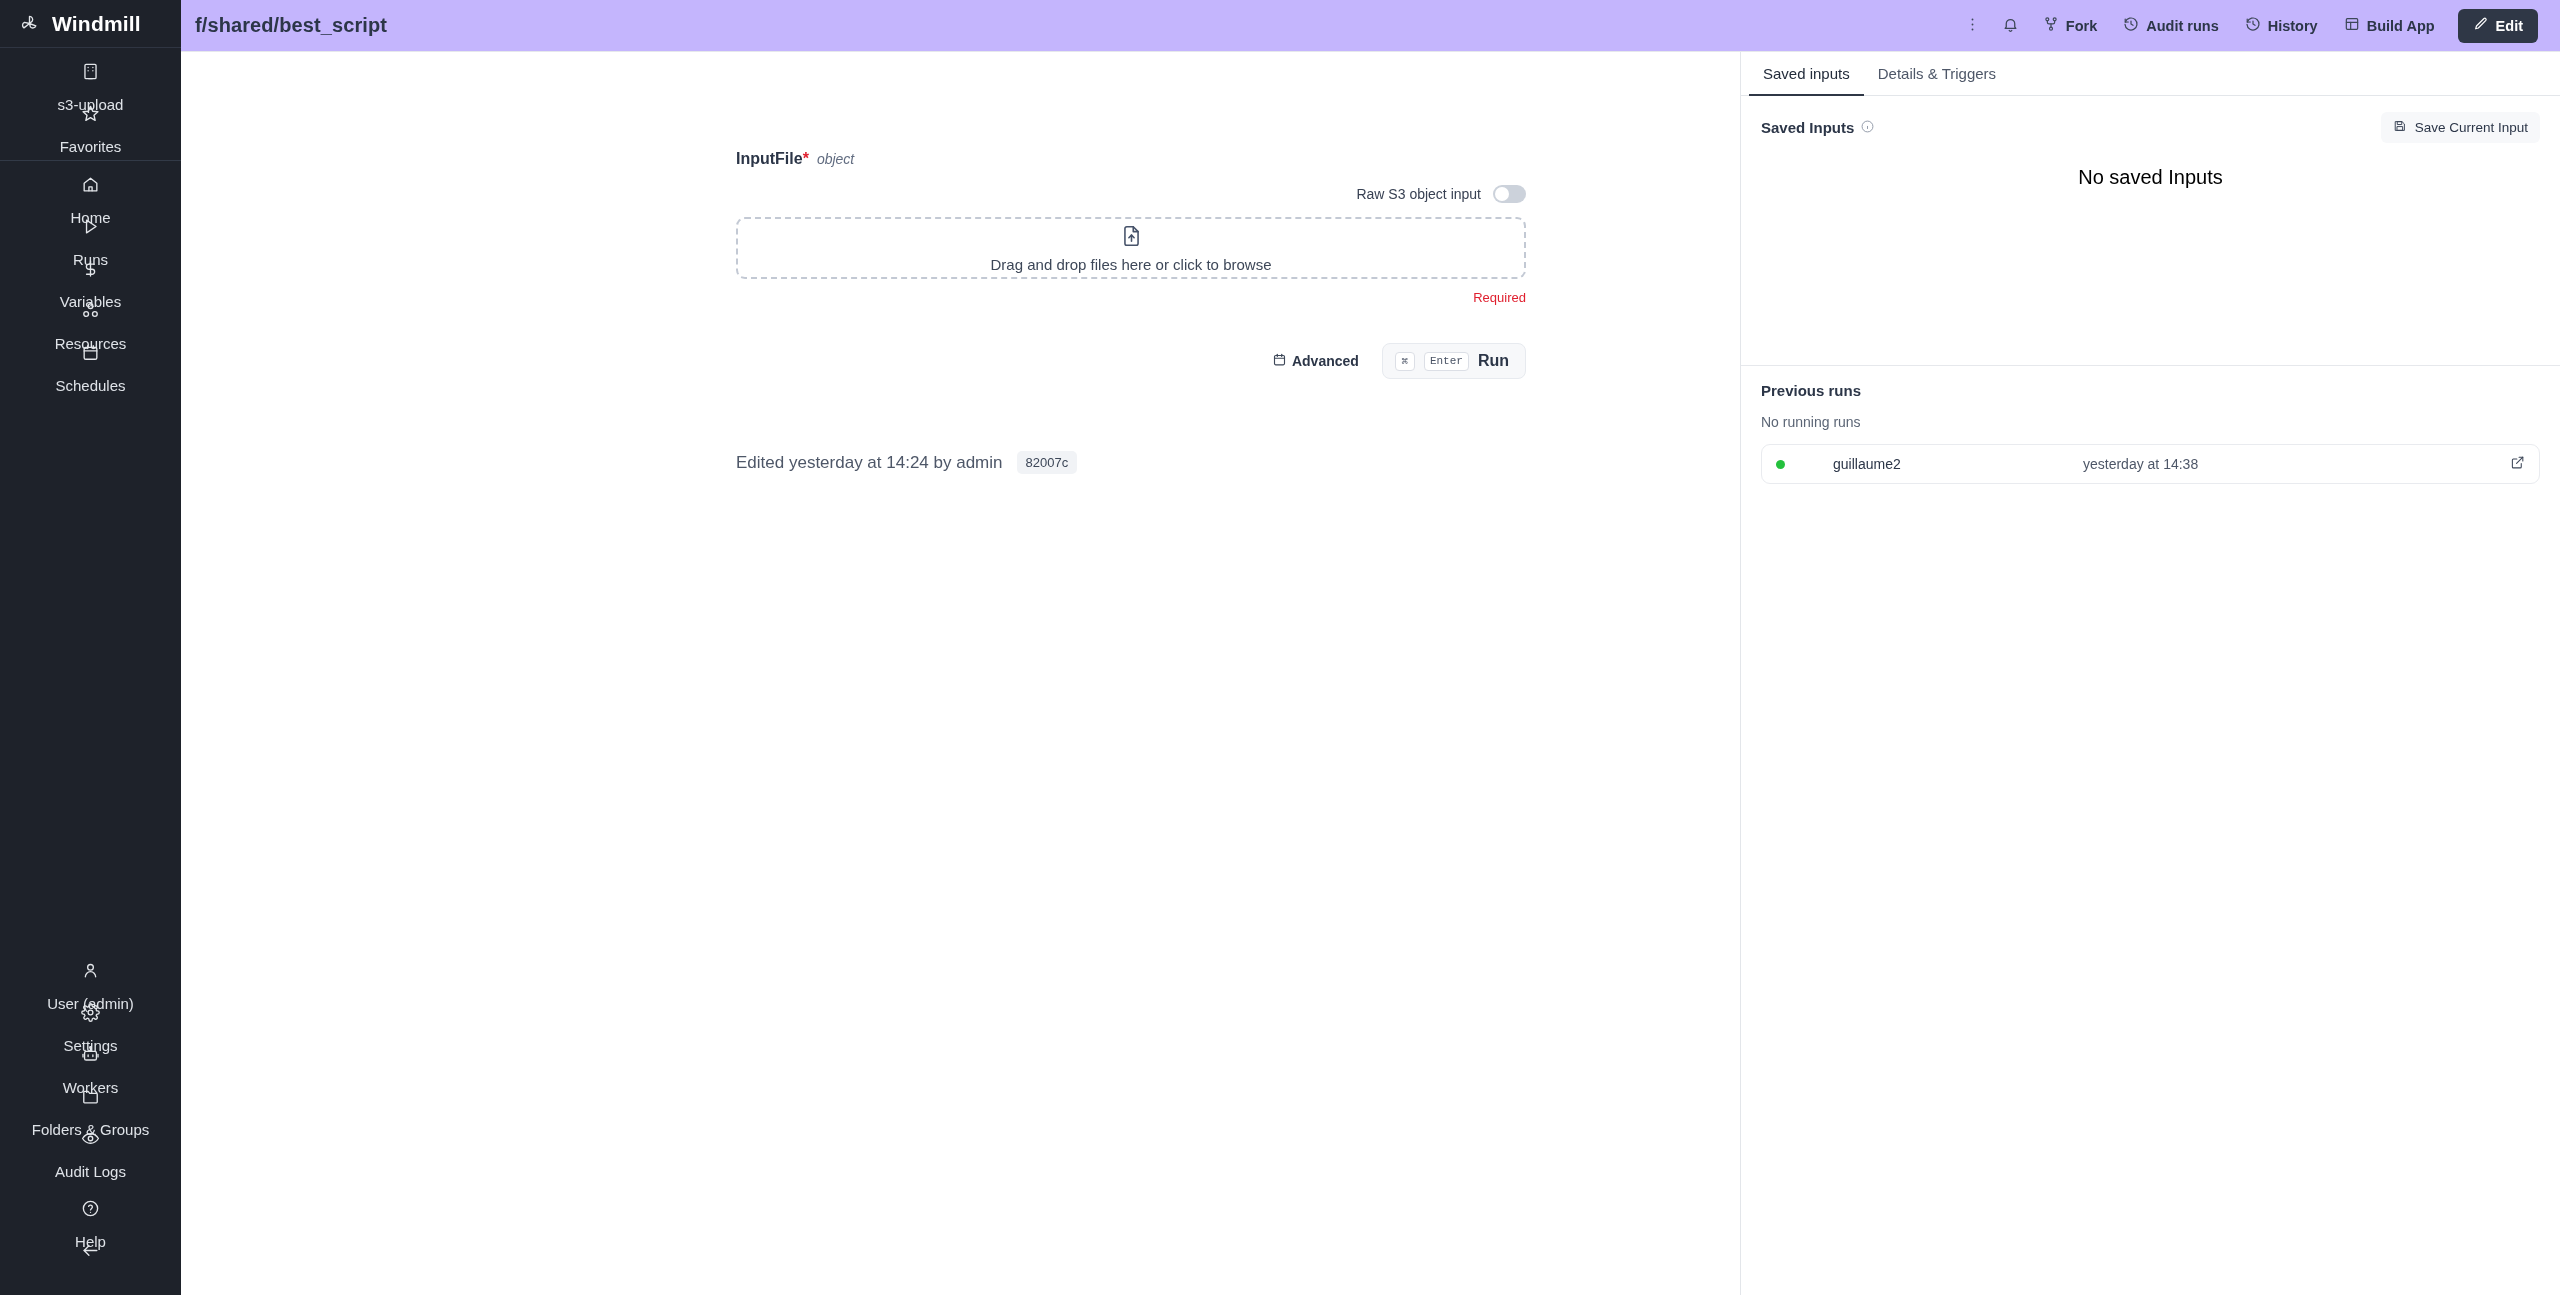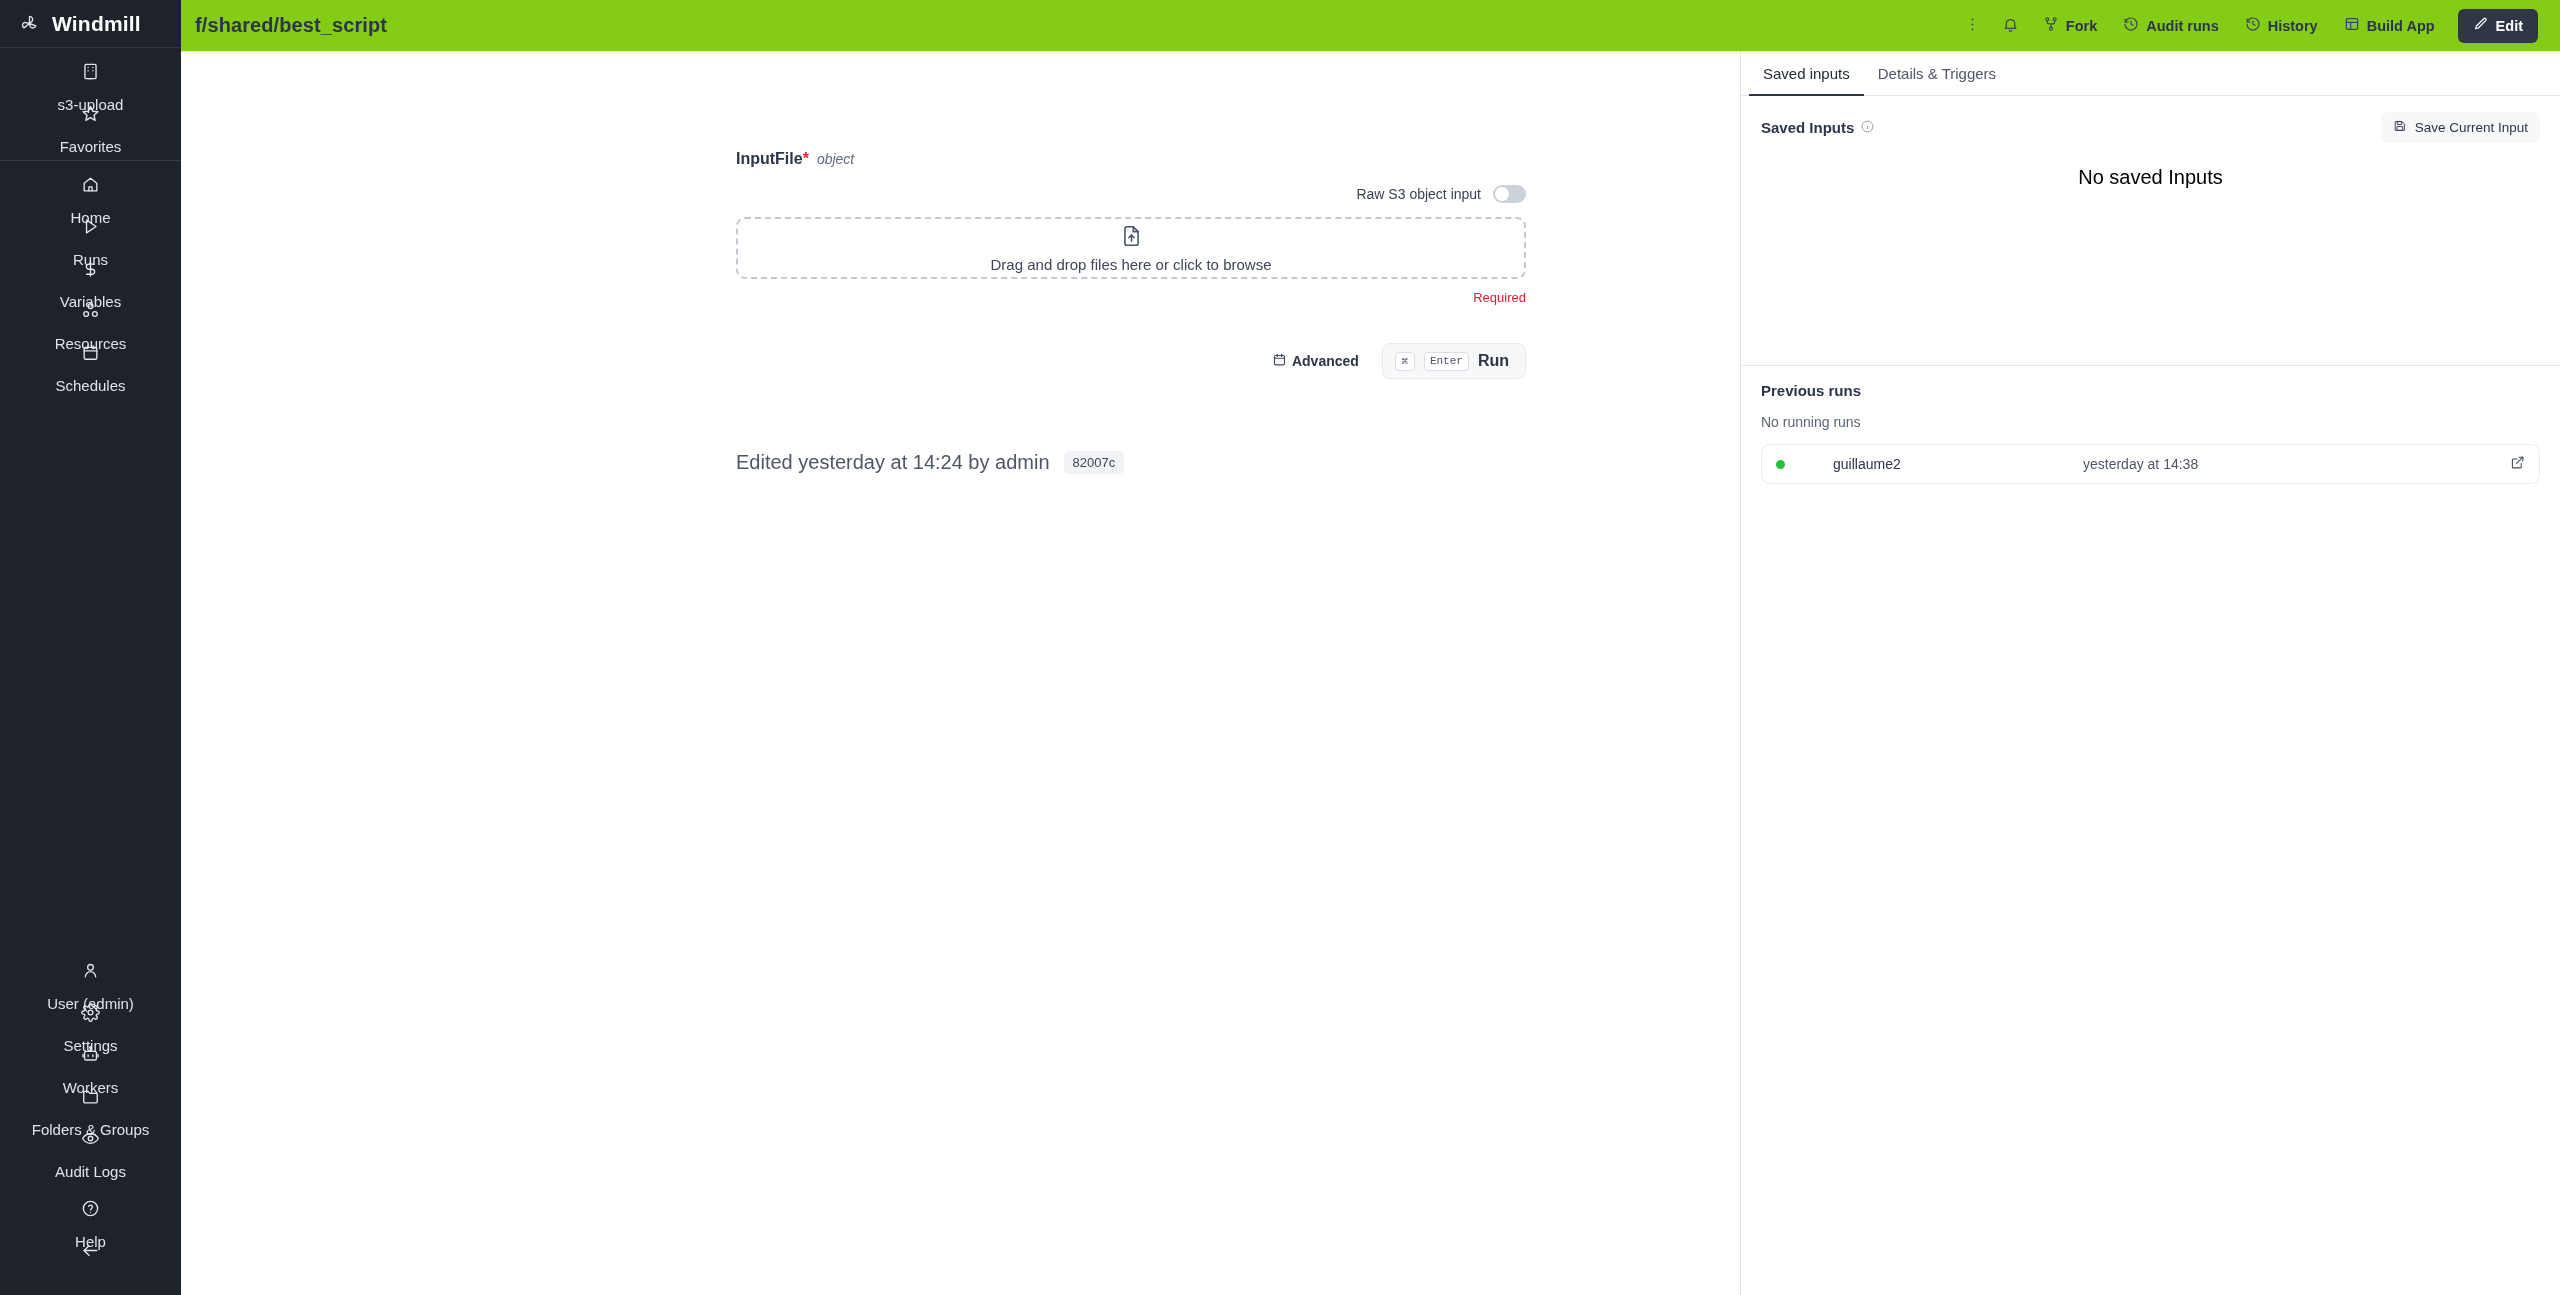--- a/index.html
+++ b/index.html
@@ -31,21 +31,21 @@
     font-size: 15px; color: #dfe3e8; flex-direction: column;
   }
   .sb-ico { width: 19px; height: 19px; flex: 0 0 19px; display: flex; align-items: center; justify-content: center; }
   .sb-ico svg { width: 19px; height: 19px; stroke: #e3e6ea; fill: none; stroke-width: 1.7; stroke-linecap: round; stroke-linejoin: round; }
   .sb-spacer { flex: 1 1 auto; }
   .sb-bottom { padding-bottom: 12px; }
 
   
   .main { flex: 1 1 auto; display: flex; flex-direction: column; min-width: 0; }
   .topbar {
-    height: 52px; flex: 0 0 52px; background: #84cc16;
+    height: 52px; flex: 0 0 52px; background: #c4b5fd;
     border-bottom: 1px solid #e6e8ec;
     display: flex; align-items: center; padding: 0 22px 0 14px; gap: 10px;
   }
   .page-title { font-size: 20px; font-weight: bold; color: #2c3648; letter-spacing: .1px; }
   .tb-spacer { flex: 1 1 auto; }
   .tb-actions { display: flex; align-items: center; gap: 4px; }
   .tb-icon-btn {
     width: 34px; height: 34px; border-radius: 6px; background: transparent; border: none;
     display: flex; align-items: center; justify-content: center; cursor: pointer;
   }
@@ -104,21 +104,21 @@
   }
   .kbd {
     display: inline-flex; align-items: center; justify-content: center;
     min-width: 20px; height: 19px; padding: 0 5px; border: 1px solid #dcdfe6;
     border-radius: 4px; background: #fff; font-size: 11px; color: #4a5365;
     font-family: "Liberation Mono", monospace;
   }
   .run-label { font-size: 16px; font-weight: bold; color: #2c3648; }
 
   .edited-row { display: flex; align-items: center; gap: 14px; margin-top: 72px; }
-  .edited-text { font-size: 20px; color: #4e5768; }
+  .edited-text { font-size: 17px; color: #4e5768; }
   .hash-badge {
     font-size: 13px; color: #3d4758; background: #f1f3f6; border-radius: 5px;
     padding: 4px 9px;
   }
 
   
   .rpanel {
     width: 820px; flex: 0 0 820px; background: #fff; border-left: 1px solid #e3e6ea;
     display: flex; flex-direction: column; min-height: 0;
   }

